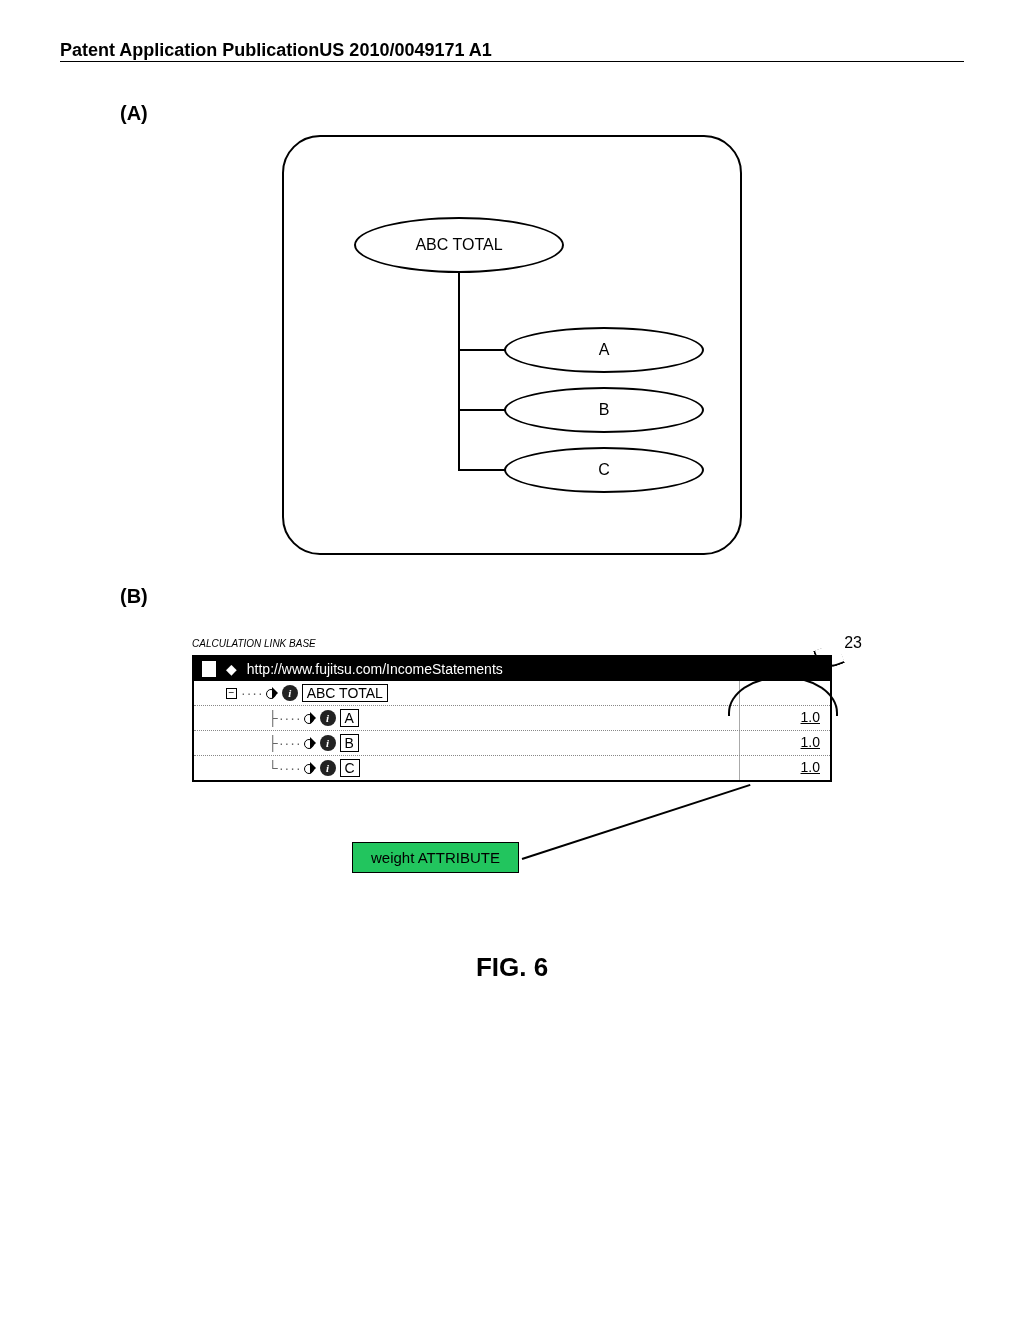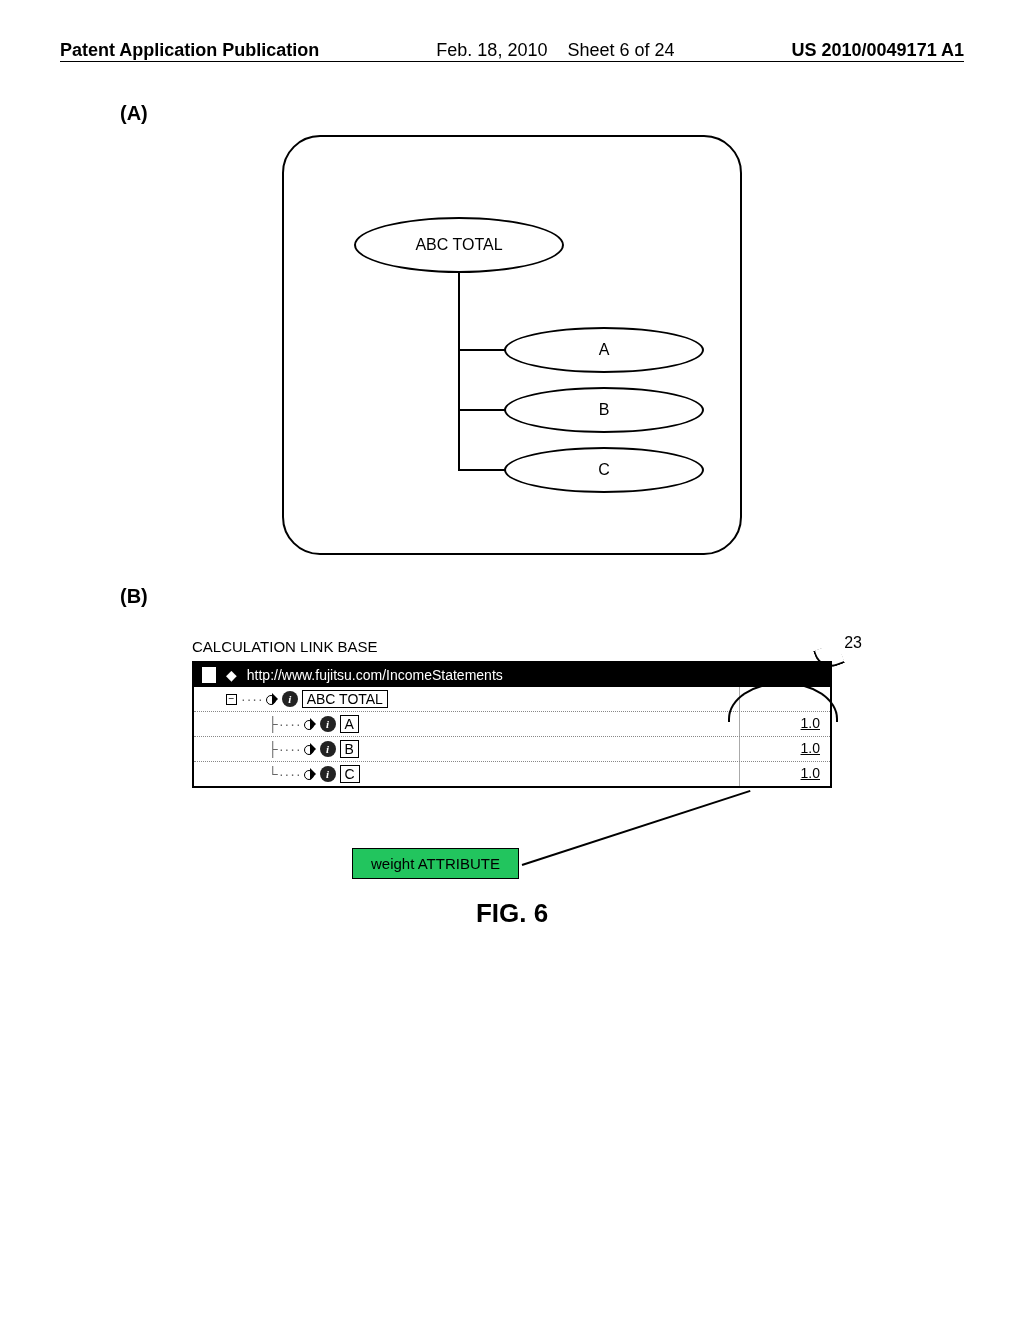--- a/index.html
+++ b/index.html
@@ -67,22 +67,23 @@
   .h2 { top:272px; }
   .h3 { top:332px; }
 
   
   .partb-wrap {
     margin: 30px auto 0 auto;
     width: 640px;
     position: relative;
   }
   .partb-title {
-    font-size: 15px;
+    font-size: 10px;
     margin-bottom: 6px;
+    font-style: italic;
   }
   .ref23 {
     position: absolute;
     right: -30px;
     top: -4px;
     font-size: 16px;
   }
   .ref23::before {
     content: "";
     position: absolute;
@@ -192,34 +193,30 @@
     border-bottom: none;
     border-top-left-radius: 60px 40px;
     border-top-right-radius: 60px 40px;
     right: -6px; top: -146px;
   }
 
   .fig-caption {
     text-align: center;
     font-size: 26px;
     font-weight: bold;
+    margin-top: 60px;
   }
 </style>
 </head>
 <body>
 
 <div class="page">
 
   <div class="header">
     <span class="left">Patent Application Publication</span>
-    <span class="mid">
-      <span>Feb. 18, 2010</span>
-      &nbsp;&nbsp;
-      <span>Sheet 6 of 24</span>
-    </span>
     <span class="right">US 2010/0049171 A1</span>
   </div>
 
   <div class="section-label">(A)</div>
 
   <div class="panel-a-wrap">
     <div class="panel-a">
       <div class="vline"></div>
       <div class="hline h1"></div>
       <div class="hline h2"></div>

